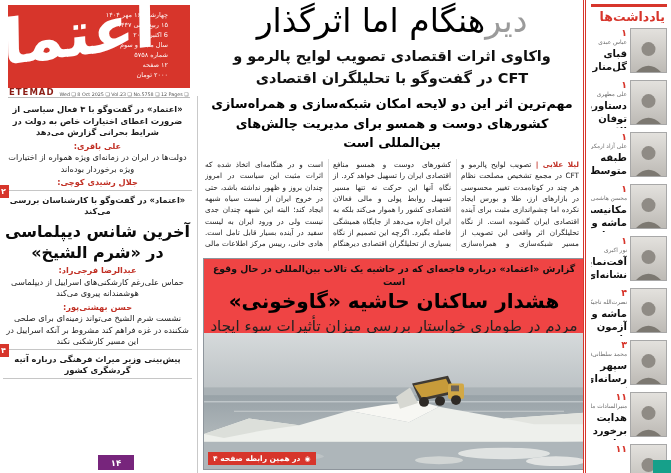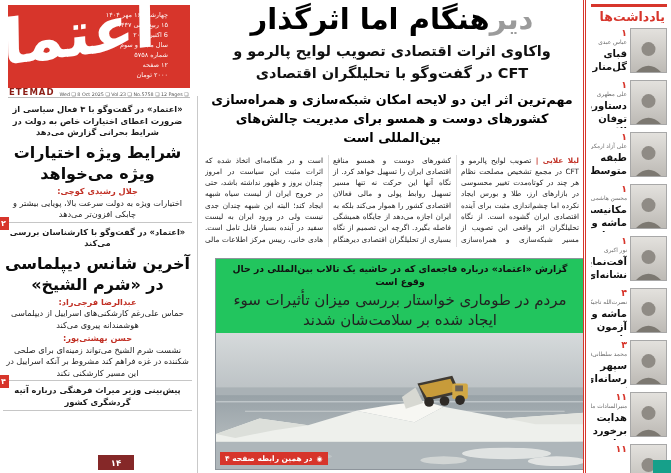--- a/index.html
+++ b/index.html
@@ -30,39 +30,39 @@
   .larticle:last-child { border-bottom:none; }
   .kicker { font-size:8.3px; font-weight:bold; color:#1c1c1c; line-height:1.4; }
   .atitle { font-size:16px; font-weight:bold; color:#0b0b0b; line-height:1.32; margin:3px 0 2px; }
   .quote { margin-top:2px; }
   .quote-name { display:block; color:#c23227; font-size:8.2px; font-weight:bold; line-height:1.4; }
   .quote-text { display:block; color:#222; font-size:8.2px; line-height:1.4; }
   .ptag { position:absolute; left:-5px; bottom:-8px; min-width:11px; height:13px;
           background:#d7352b; color:#fff; font-size:8px; font-weight:bold;
           display:flex; align-items:center; justify-content:center; padding:0 2px; z-index:3; }
   .overlay-tag { position:absolute; left:98px; bottom:3px; width:36px; height:15px;
-          background:#7f1d1d; color:#fff; font-size:8.5px; font-weight:bold;
+          background:#701a75; color:#fff; font-size:8.5px; font-weight:bold;
           display:flex; align-items:center; justify-content:center; z-index:4; opacity:.95;text-align:right; }
 
   
   .lead { position:absolute; left:199px; right:86px; top:0; height:258px;
           text-align:center; padding-top:3px; overflow:hidden; }
-  .lead-title { font-size:29px; font-weight:bold; line-height:1.12; white-space:nowrap; }
+  .lead-title { font-size:33px; font-weight:normal; line-height:1.12; white-space:nowrap; }
   .lead-title .t-light { color:#9b9b9b; }
   .lead-title .t-dark { color:#000; }
   .lead-deck { font-size:14.5px; font-weight:bold; color:#111; line-height:1.5; margin:6px 28px 0; }
   .lead-standfirst { font-size:12.8px; font-weight:bold; color:#000; line-height:1.5; margin:5px 6px 0; }
   .lead-body { direction:rtl; text-align:justify; font-size:7.3px; color:#222; line-height:1.55;
                column-count:3; column-gap:10px; column-rule:1px solid #ddd;
                height:92px; overflow:hidden; margin:7px 6px 0; }
   .lead-byline { color:#c23227; font-weight:bold; }
 
   
   .gbox { position:absolute; left:203px; right:86px; top:258px; bottom:3px;
-          border:1px solid #8e959c; background:#22c55e; overflow:hidden;margin-left:12px; }
+          border:1px solid #8e959c; background:#ef4444; overflow:hidden; }
   .gbox-head { text-align:center; padding:3px 4px 2px; }
   .g-kicker { font-size:9.3px; font-weight:bold; color:#101010; line-height:1.4; }
   .g-title { font-size:20px; font-weight:bold; color:#000; line-height:1.25; margin-top:1px; }
   .g-sub { font-size:15px; color:#222; line-height:1.35; margin-top:2px; }
   .g-photo { position:absolute; left:0; right:0; bottom:0; top:74px; }
   .g-photo svg { width:100%; height:100%; display:block; }
   .photo-tag { position:absolute; left:4px; bottom:4px; background:#d7352b; color:#fff;
                font-size:7.5px; font-weight:bold; padding:2px 5px; display:flex;
                align-items:center; gap:4px; direction:rtl; }
   .photo-tag .cam { font-size:7px; }
@@ -105,24 +105,26 @@
     <span class="etemad-latin">ETEMAD</span>
     <span class="infobar-text">Wed ❏ 8 Oct 2025 ❏ Vol.23 ❏ No.5758 ❏ 12 Pages ❏ 20000 Rial</span>
   </div>
 
   <div class="vline-left"></div>
 
   <div class="leftcol">
 
     <div class="larticle">
       <div class="kicker">«اعتماد» در گفت‌وگو با ۳ فعال سیاسی از ضرورت اعطای اختیارات خاص به دولت در شرایط بحرانی گزارش می‌دهد</div>
-      <div class="atitle">شرایط ویژه اختیارات ویژه می‌خواهد</div>
+      <div class="quote">
+        <span class="quote-name">علی باقری:</span>
+        <span class="quote-text">دولت‌ها در ایران در زمانه‌ای ویژه همواره از اختیارات ویژه برخوردار بوده‌اند</span>
+      </div>
       <div class="quote">
         <span class="quote-name">جلال رشیدی کوچی:</span>
-        <span class="quote-text">اختیارات ویژه به دولت سرعت بالا، پویایی بیشتر و چابکی افزون‌تر می‌دهد</span>
       </div>
       <div class="ptag">۲</div>
     </div>
 
     <div class="larticle">
       <div class="kicker">«اعتماد» در گفت‌وگو با کارشناسان بررسی می‌کند</div>
       <div class="atitle">آخرین شانس دیپلماسی در «شرم الشیخ»</div>
       <div class="quote">
         <span class="quote-name">عبدالرضا فرجی‌راد:</span>
         <span class="quote-text">حماس علی‌رغم کارشکنی‌های اسراییل از دیپلماسی هوشمندانه پیروی می‌کند</span>
@@ -149,20 +151,21 @@
     <div class="lead-deck">واکاوی اثرات اقتصادی تصویب لوایح پالرمو و CFT در گفت‌وگو با تحلیلگران اقتصادی</div>
     <div class="lead-standfirst">مهم‌ترین اثر این دو لایحه امکان شبکه‌سازی و همراه‌سازی کشورهای دوست و همسو برای مدیریت چالش‌های بین‌المللی است</div>
     <div class="lead-body">
       <span class="lead-byline">لیلا علایی | </span><span>تصویب لوایح پالرمو و CFT در مجمع تشخیص مصلحت نظام هر چند در کوتاه‌مدت تغییر محسوسی در بازارهای ارز، طلا و بورس ایجاد نکرده اما چشم‌اندازی مثبت برای آینده اقتصادی ایران گشوده است. از نگاه تحلیلگران اثر واقعی این تصویب از مسیر شبکه‌سازی و همراه‌سازی کشورهای دوست و همسو منافع اقتصادی ایران را تسهیل خواهد کرد. از نگاه آنها این حرکت نه تنها مسیر تسهیل روابط پولی و مالی فعالان اقتصادی کشور را هموار می‌کند بلکه به ایران اجازه می‌دهد از جایگاه همیشگی فاصله بگیرد. اگرچه این تصمیم از نگاه بسیاری از تحلیلگران اقتصادی دیرهنگام است و در هنگامه‌ای اتخاذ شده که اثرات مثبت این سیاست در امروز چندان بروز و ظهور نداشته باشد، حتی در خروج ایران از لیست سیاه شبهه ایجاد کند؛ البته این شبهه چندان جدی نیست ولی در ورود ایران به لیست سفید در آینده بسیار قابل تامل است. هادی خانی، رییس مرکز اطلاعات مالی و مبارزه با پولشویی در گفت‌وگو با «اعتماد» درباره ابعاد مختلف تصویب لوایح پالرمو و CFT می‌گوید تصویب این دو لایحه مهم‌ترین اثری که می‌تواند در اقتصاد کشور داشته باشد فراهم کردن امکان شبکه‌سازی و همراه‌سازی کشورهای دوست و همسو برای مدیریت چالش‌های بین‌المللی است. به گفته او، پیش از این یکی از موانع اصلی این بود که. </span>
     </div>
   </div>
 
   <div class="gbox">
     <div class="gbox-head">
       <div class="g-kicker">گزارش «اعتماد» درباره فاجعه‌ای که در حاشیه یک تالاب بین‌المللی در حال وقوع است</div>
+      <div class="g-title">هشدار ساکنان حاشیه «گاوخونی»</div>
       <div class="g-sub">مردم در طوماری خواستار بررسی میزان تأثیرات سوء ایجاد شده بر سلامت‌شان شدند</div>
     </div>
     <div class="g-photo">
       <svg viewBox="0 0 380 140" preserveAspectRatio="none">
         <defs>
           <linearGradient id="skyg" x1="0" y1="0" x2="0" y2="1">
             <stop offset="0" stop-color="#d6dadb"></stop>
               <stop offset="1" stop-color="#bcc2c5"></stop>
           </linearGradient>
           <linearGradient id="waterg" x1="0" y1="0" x2="0" y2="1">

